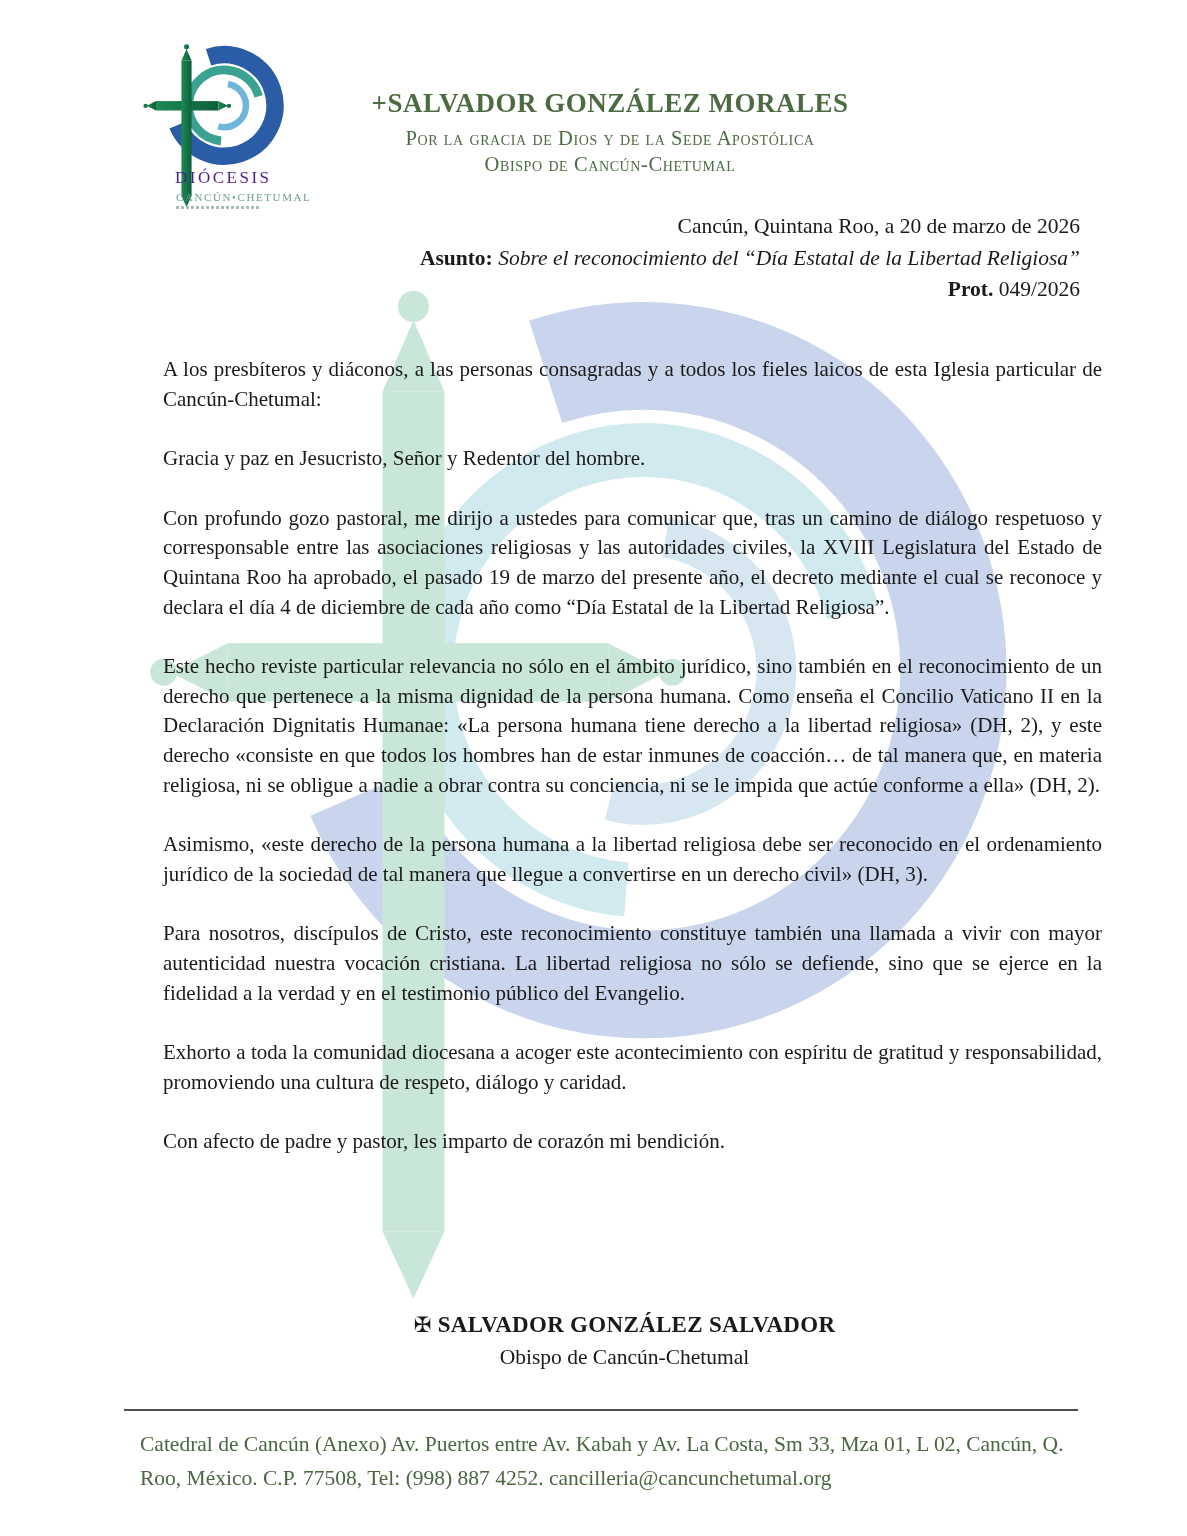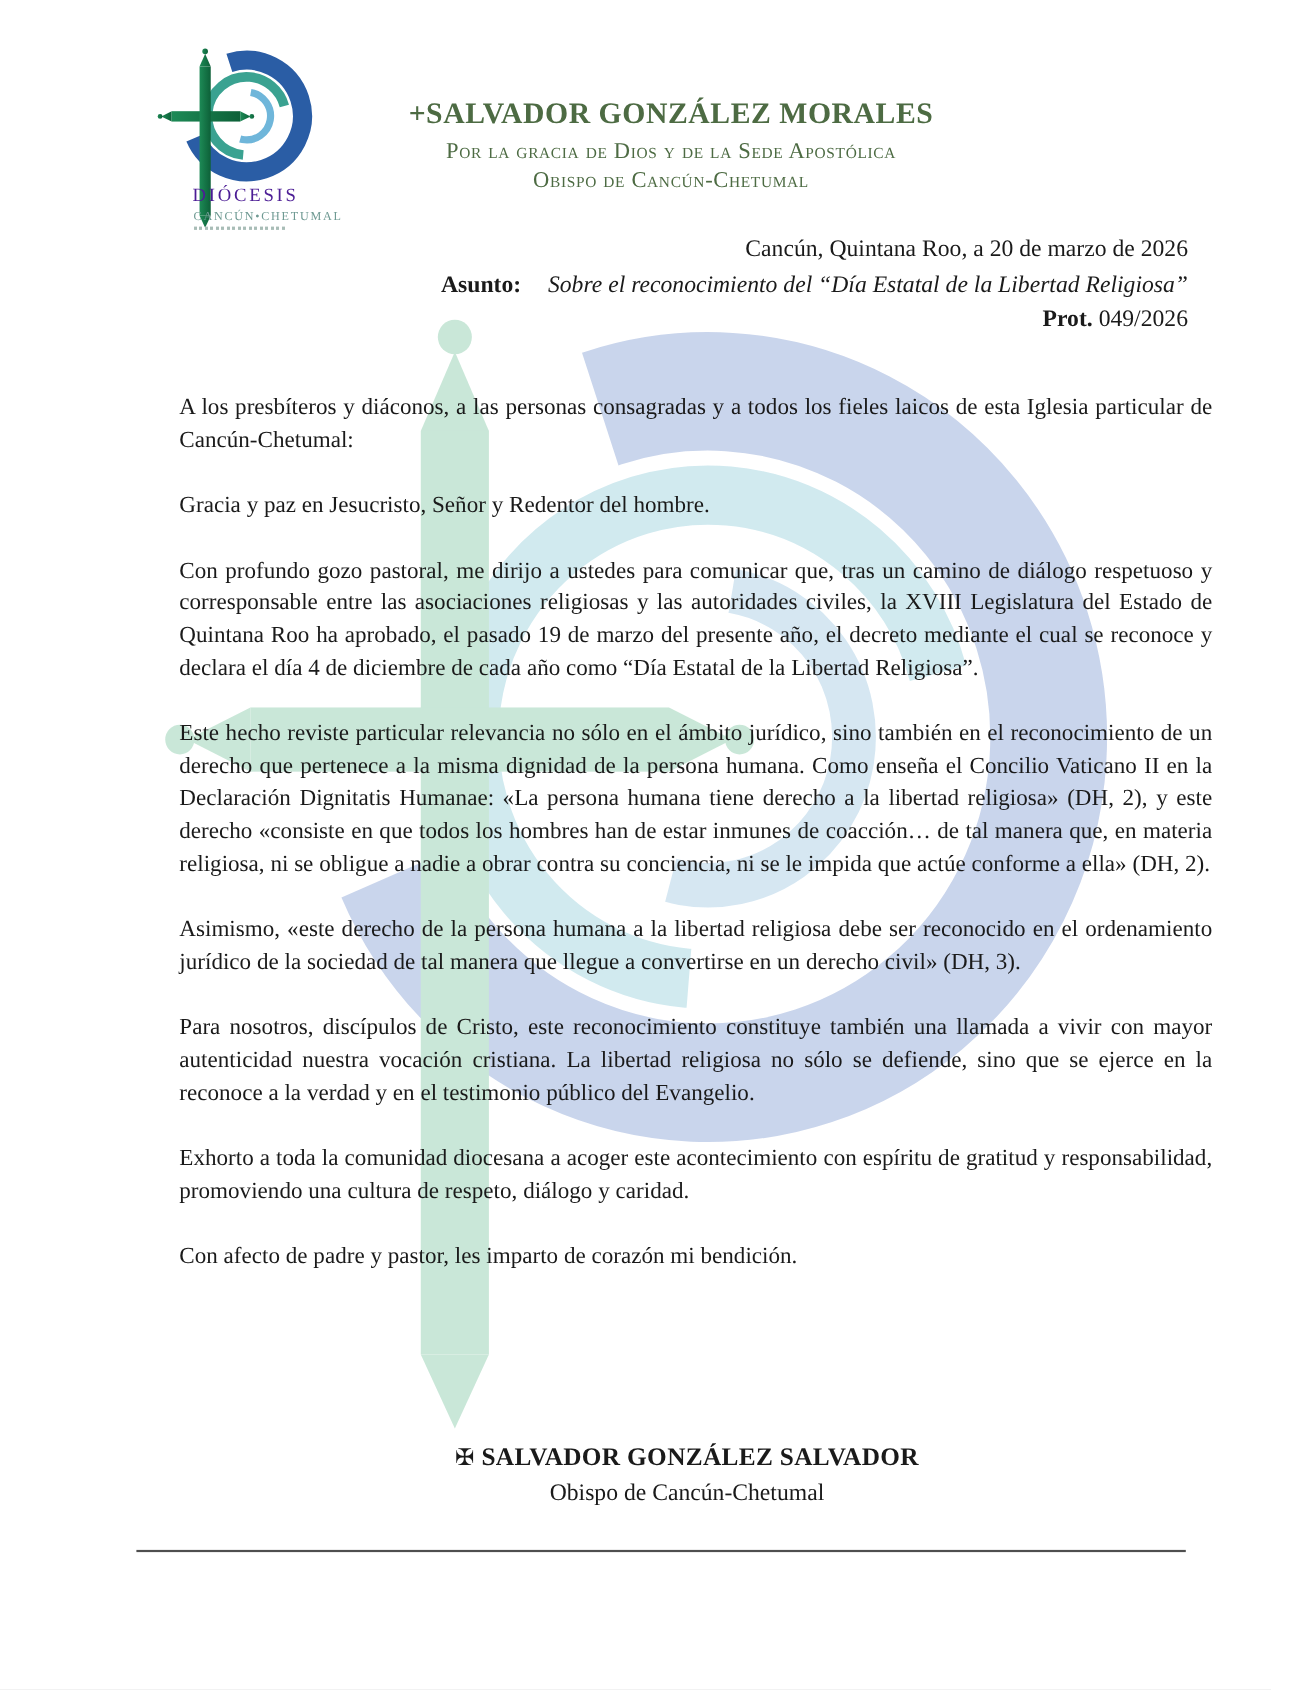--- a/index.html
+++ b/index.html
@@ -39,21 +39,21 @@
   }
   .bishop-name{font-size:27px;font-weight:bold;letter-spacing:.5px;}
   .header-sub{font-size:20.5px;font-variant:small-caps;letter-spacing:.6px;margin-top:7px;line-height:24px;}
   .header-sub2{margin-top:2px;}
   
   .meta{
     position:absolute;right:107px;top:211px;width:860px;z-index:1;
     text-align:right;font-size:21.5px;line-height:31.5px;
   }
   .bold{font-weight:bold;}
-  .italic{font-style:italic;margin-left:19px;}
+  .italic{font-style:italic;}
   
   .body{
     position:absolute;left:140px;top:355px;width:939px;z-index:1;
     font-size:21px;line-height:29.6px;text-align:justify;margin-left:23px;
   }
   .body p{margin:0 0 30px 0;}
   
   .signature{
     position:absolute;left:140px;top:1312px;width:939px;z-index:1;
     text-align:center;padding-left:30px;box-sizing:border-box;
@@ -140,28 +140,29 @@
       <span>049/2026</span>
     </div>
   </div>
 
   <main class="body">
     <p>A los presbíteros y diáconos, a las personas consagradas y a todos los fieles laicos de esta Iglesia particular de Cancún-Chetumal:</p>
     <p>Gracia y paz en Jesucristo, Señor y Redentor del hombre.</p>
     <p>Con profundo gozo pastoral, me dirijo a ustedes para comunicar que, tras un camino de diálogo respetuoso y corresponsable entre las asociaciones religiosas y las autoridades civiles, la XVIII Legislatura del Estado de Quintana Roo ha aprobado, el pasado 19 de marzo del presente año, el decreto mediante el cual se reconoce y declara el día 4 de diciembre de cada año como “Día Estatal de la Libertad Religiosa”.</p>
     <p>Este hecho reviste particular relevancia no sólo en el ámbito jurídico, sino también en el reconocimiento de un derecho que pertenece a la misma dignidad de la persona humana. Como enseña el Concilio Vaticano II en la Declaración Dignitatis Humanae: «La persona humana tiene derecho a la libertad religiosa» (DH, 2), y este derecho «consiste en que todos los hombres han de estar inmunes de coacción… de tal manera que, en materia religiosa, ni se obligue a nadie a obrar contra su conciencia, ni se le impida que actúe conforme a ella» (DH, 2).</p>
     <p>Asimismo, «este derecho de la persona humana a la libertad religiosa debe ser reconocido en el ordenamiento jurídico de la sociedad de tal manera que llegue a convertirse en un derecho civil» (DH, 3).</p>
-    <p>Para nosotros, discípulos de Cristo, este reconocimiento constituye también una llamada a vivir con mayor autenticidad nuestra vocación cristiana. La libertad religiosa no sólo se defiende, sino que se ejerce en la reconoce a la verdad y en el testimonio público del Evangelio.</p>
+    <p>Para nosotros, discípulos de Cristo, este reconocimiento constituye también una llamada a vivir con mayor autenticidad nuestra vocación cristiana. La libertad religiosa no sólo se defiende, sino que se ejerce en la fidelidad a la verdad y en el testimonio público del Evangelio.</p>
     <p>Exhorto a toda la comunidad diocesana a acoger este acontecimiento con espíritu de gratitud y responsabilidad, promoviendo una cultura de respeto, diálogo y caridad.</p>
     <p>Con afecto de padre y pastor, les imparto de corazón mi bendición.</p>
   </main>
 
   <div class="signature">
     <div class="sig-name">
       <span class="sig-cross">✠</span>
       <span>SALVADOR GONZÁLEZ SALVADOR</span>
     </div>
     <div class="sig-role">Obispo de Cancún-Chetumal</div>
   </div>
 
   <div class="footer-rule"></div>
+  <footer class="footer-address">Catedral de Cancún (Anexo) Av. Puertos entre Av. Kabah y Av. La Costa, Sm 33, Mza 01, L 02, Cancún, Q. Roo, México. C.P. 77508, Tel: (998) 887 4252. cancilleria@cancunchetumal.org</footer>
 
 </div>
 
 </body></html>

